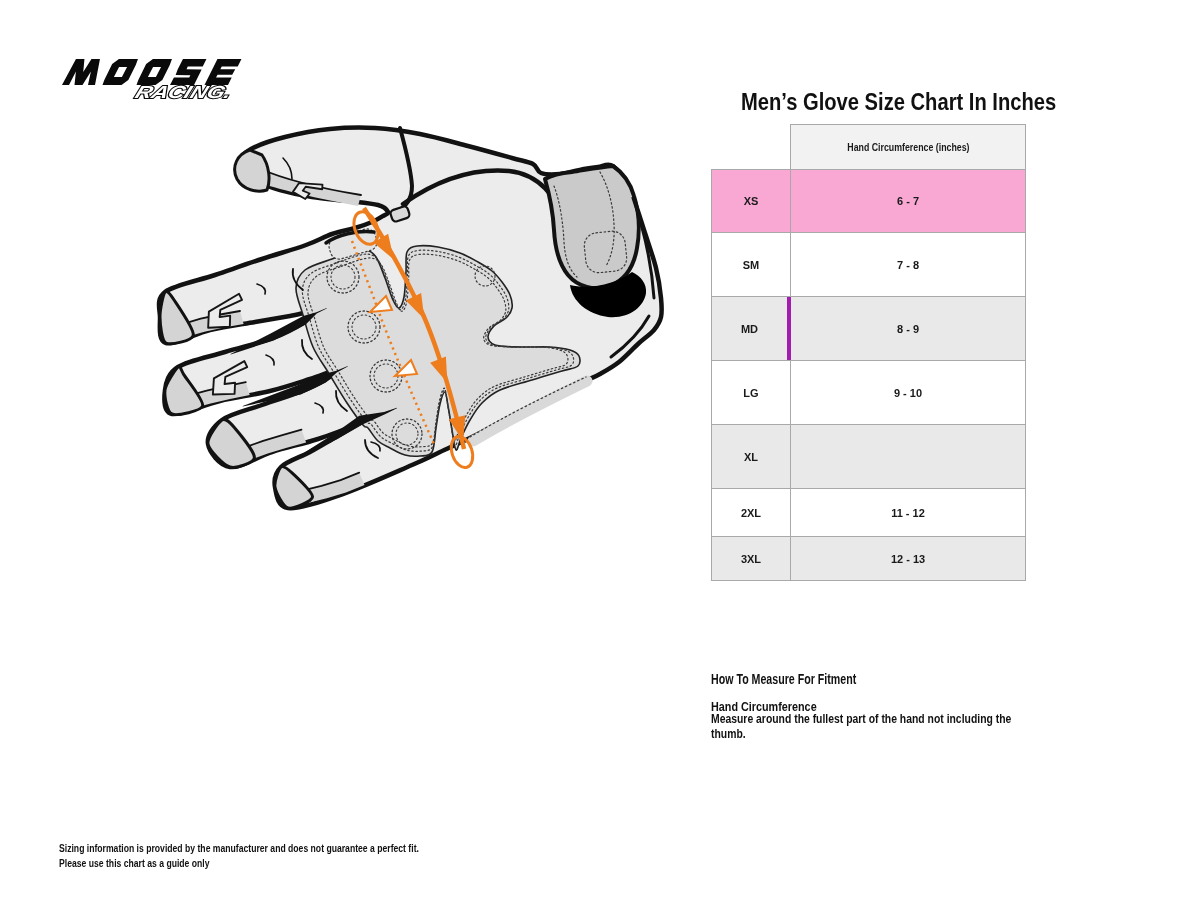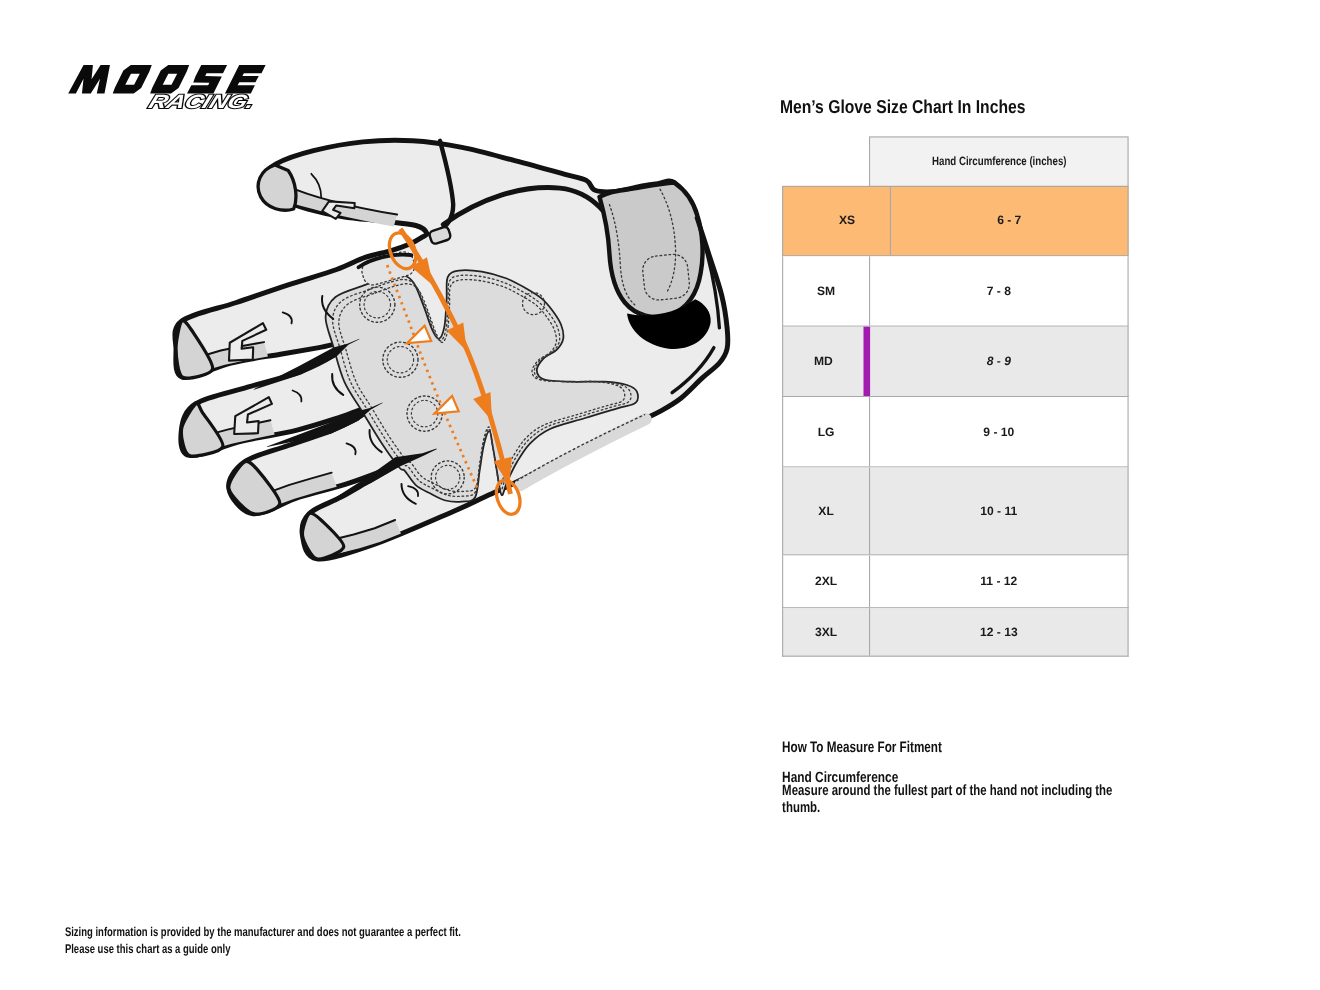--- a/index.html
+++ b/index.html
@@ -103,46 +103,45 @@
 <polygon points="0,17 -8.5,-8 8.5,-8" transform="translate(385,245) rotate(-31)" fill="#ee7d1e" stroke="none"></polygon>
 <polygon points="0,17 -8.5,-8 8.5,-8" transform="translate(417,304) rotate(-26)" fill="#ee7d1e" stroke="none"></polygon>
 <polygon points="0,17 -8.5,-8 8.5,-8" transform="translate(441,367) rotate(-22)" fill="#ee7d1e" stroke="none"></polygon>
 <polygon points="0,17 -8.5,-8 8.5,-8" transform="translate(459,425) rotate(-14)" fill="#ee7d1e" stroke="none"></polygon>
 <polygon points="370,312 386,296 392,310" fill="#fff" stroke-width="2"></polygon>
 <polygon points="395,376 411,360 417,374" fill="#fff" stroke-width="2"></polygon>
 </g>
 
 </svg>
 
-<div class="abs" style="left:709px;top:88px;font-weight:bold;font-size:17px;"><span class="cond" style="transform:scaleX(0.84);">Men’s Glove Size Chart In Inches</span></div>
+<div class="abs" style="left:741px;top:88px;font-weight:bold;font-size:24px;"><span class="cond" style="transform:scaleX(0.84);">Men’s Glove Size Chart In Inches</span></div>
 
 <div class="abs tblcell" style="left:790px;top:124px;width:236px;height:46px;background:#f2f2f2;border:1px solid #a9a9a9;">
     <span class="cond" style="transform:scaleX(0.8);transform-origin:center;">Hand Circumference (inches)</span>
   </div>
 
 <div class="abs" style="left:711px;top:169px;width:315px;">
-  <div style="display:flex;height:64px;box-sizing:border-box;border:1px solid #a9a9a9;background:#fdba74;padding-left:19px;">
+  <div style="display:flex;height:64px;box-sizing:border-box;border:1px solid #a9a9a9;background:#f9a8d4;">
       <div class="tblcell" style="width:79px;border-right:1px solid #a9a9a9;">XS</div>
       <div class="tblcell" style="flex:1;">6 - 7</div>
     </div>
   <div style="display:flex;height:64px;box-sizing:border-box;border:1px solid #a9a9a9;border-top:none;background:#ffffff;">
       <div class="tblcell" style="width:79px;border-right:1px solid #a9a9a9;">SM</div>
       <div class="tblcell" style="flex:1;">7 - 8</div>
     </div>
   <div style="display:flex;height:64px;box-sizing:border-box;border:1px solid #a9a9a9;border-top:none;background:#e9e9e9;">
-      <div class="tblcell" style="width:79px;border-right:6px solid #a21caf;">MD</div>
-      <div class="tblcell" style="flex:1;font-style:italic;">8 - 9</div>
+      <div class="tblcell" style="width:79px;border-right:4px solid #a21caf;">MD</div>
+      <div class="tblcell" style="flex:1;">8 - 9</div>
     </div>
   <div style="display:flex;height:64px;box-sizing:border-box;border:1px solid #a9a9a9;border-top:none;background:#ffffff;">
       <div class="tblcell" style="width:79px;border-right:1px solid #a9a9a9;">LG</div>
       <div class="tblcell" style="flex:1;">9 - 10</div>
     </div>
-  <div style="display:flex;height:80px;box-sizing:border-box;border:1px solid #a9a9a9;border-top:none;background:#e9e9e9;">
+  <div style="display:flex;height:64px;box-sizing:border-box;border:1px solid #a9a9a9;border-top:none;background:#e9e9e9;">
       <div class="tblcell" style="width:79px;border-right:1px solid #a9a9a9;">XL</div>
-      <div class="tblcell" style="flex:1;">10 - 11</div>
     </div>
   <div style="display:flex;height:48px;box-sizing:border-box;border:1px solid #a9a9a9;border-top:none;background:#ffffff;">
       <div class="tblcell" style="width:79px;border-right:1px solid #a9a9a9;">2XL</div>
       <div class="tblcell" style="flex:1;">11 - 12</div>
     </div>
   <div style="display:flex;height:44px;box-sizing:border-box;border:1px solid #a9a9a9;border-top:none;background:#e9e9e9;">
       <div class="tblcell" style="width:79px;border-right:1px solid #a9a9a9;">3XL</div>
       <div class="tblcell" style="flex:1;">12 - 13</div>
     </div>
 </div>

